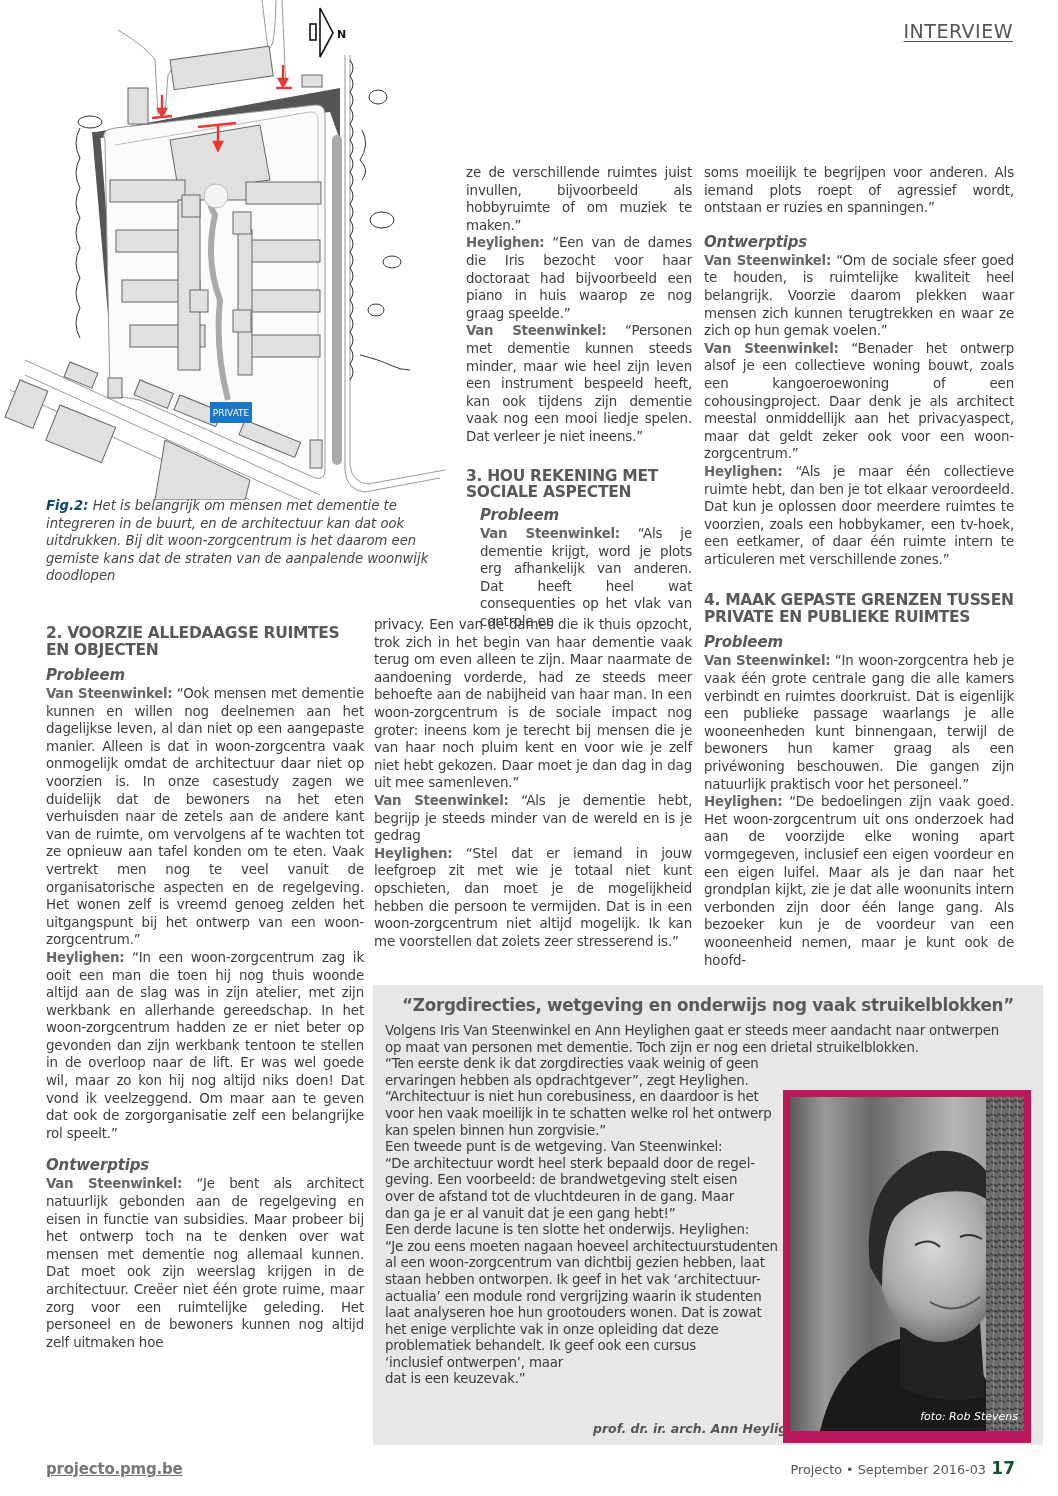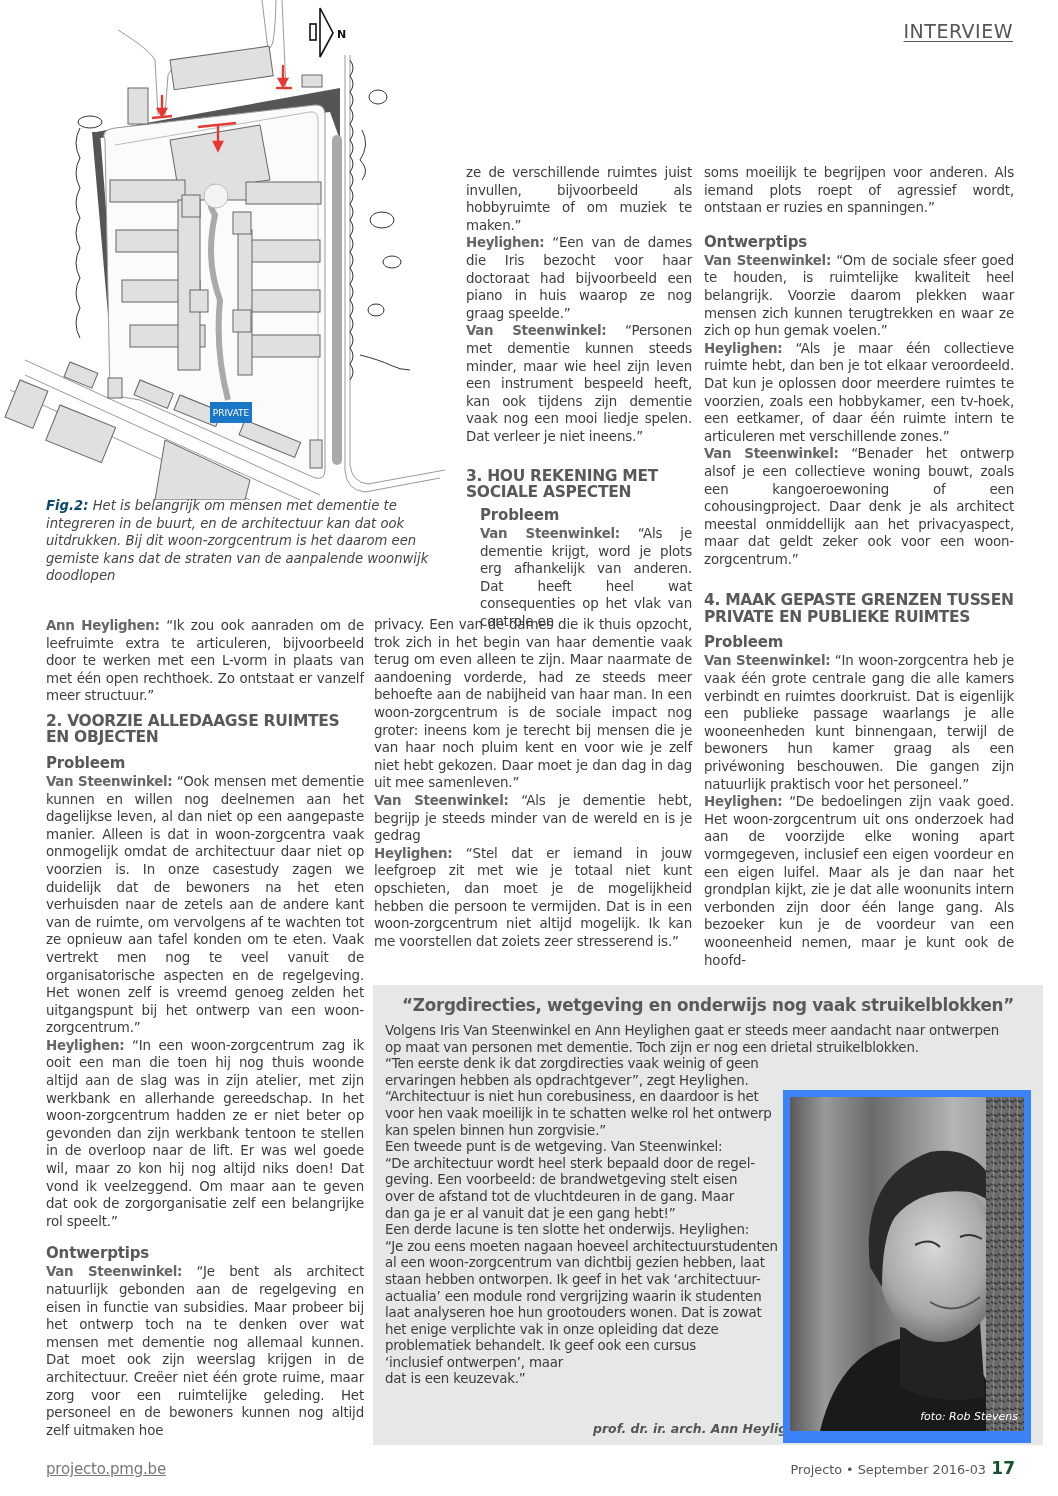--- a/index.html
+++ b/index.html
@@ -3,32 +3,32 @@
 <meta charset="utf-8">
 <style>
   html,body{margin:0;padding:0;background:#fff;}
   body{width:1058px;height:1496px;position:relative;overflow:hidden;font-family:"DejaVu Sans",sans-serif;color:#3a3a3a;}
   .abs{position:absolute;}
   .section-label{right:45px;top:20px;font-size:19px;letter-spacing:0.5px;color:#555;text-decoration:underline;text-underline-offset:3px;font-family:"DejaVu Sans",sans-serif;font-weight:normal;text-align:right;}
   .col{position:absolute;font-size:13.4px;line-height:17.6px;text-align:justify;color:#3c3c3c;letter-spacing:-0.15px;}
   .col p{margin:0;}
   .sp{font-weight:bold;color:#666;letter-spacing:-0.3px;}
   h2.sec{margin:14px 0 8px 0;font-size:15.5px;line-height:16.5px;font-weight:bold;color:#595959;letter-spacing:-0.3px;text-align:left;}
-  h3.sub{margin:8px 0 0 0;font-size:15px;line-height:19px;font-weight:bold;color:#595959;text-align:left;}
+  h3.sub{margin:8px 0 0 0;font-size:15px;line-height:19px;font-weight:bold;color:#595959;text-align:left;font-style:italic;}
   .caption{left:46px;top:497px;width:400px;font-size:13.2px;line-height:17.6px;font-style:italic;color:#444;}
   .caption b{font-style:italic;font-weight:bold;color:#0c4a6e;}
   .map{left:0;top:0;width:460px;height:500px;}
   .box{left:373px;top:985px;width:658px;height:460px;background:#e6e7e7;padding-left:12px;}
   .box-title{position:absolute;left:0;right:0;top:10px;text-align:center;font-weight:bold;font-size:16.8px;color:#5a5a5a;letter-spacing:-0.3px;}
   .box-text{position:absolute;left:12px;top:38px;font-size:13.4px;line-height:16.6px;color:#3c3c3c;white-space:pre-line;letter-spacing:-0.2px;}
   .box-sign{position:absolute;left:220px;top:436px;font-size:12.5px;font-weight:bold;font-style:italic;color:#555;}
-  .photo-frame{position:absolute;left:410px;top:105px;width:248px;height:353px;background:#3b82f6;}
+  .photo-frame{position:absolute;left:410px;top:105px;width:248px;height:353px;background:#be185d;}
   .photo{position:absolute;left:7px;top:7px;width:234px;height:334px;overflow:hidden;background:#777;}
   .photo-credit{position:absolute;right:6px;bottom:8px;font-size:11px;font-style:italic;color:#fff;}
-  .footer-url{left:46px;top:1460px;font-size:15px;color:#777;text-decoration:underline;font-weight:normal;letter-spacing:-0.2px;}
+  .footer-url{left:46px;top:1460px;font-size:15px;color:#777;text-decoration:underline;font-weight:bold;letter-spacing:-0.2px;}
   .footer-info{right:58px;top:1462px;font-size:12.8px;color:#555;}
   .footer-page{right:43px;top:1458px;font-size:17px;color:#14532d;font-weight:bold;}
 </style>
 </head>
 <body>
 
 <div class="abs section-label">INTERVIEW</div>
 
 <svg class="abs map" viewBox="0 0 460 500" xmlns="http://www.w3.org/2000/svg">
   <g fill="none" stroke="#999" stroke-width="1">
@@ -119,21 +119,20 @@
 
   <rect x="210" y="402" width="42" height="21" fill="#1a76c6"></rect>
   <text x="231" y="416" font-size="9" fill="#fff" text-anchor="middle" font-family="DejaVu Sans, sans-serif">PRIVATE</text>
 </svg>
 
 <div class="abs caption">
   <b>Fig.2:</b><span> Het is belangrijk om mensen met dementie te integreren in de buurt, en de architectuur kan dat ook uitdrukken. Bij dit woon-zorgcentrum is het daarom een gemiste kans dat de straten van de aanpalende woonwijk doodlopen</span>
 </div>
 
 <div class="col" style="left:46px;top:617px;width:318px;">
-  <p><span class="sp">Ann Heylighen:</span><span> “Ik zou ook aanraden om de leefruimte extra te articuleren, bijvoorbeeld door te werken met een L-vorm in plaats van met één open rechthoek. Zo ontstaat er vanzelf meer structuur.”</span></p>
   <h2 class="sec" style="margin-top:8px">2. VOORZIE ALLEDAAGSE RUIMTES EN OBJECTEN</h2>
   <h3 class="sub" style="margin-top:4px">Probleem</h3>
   <p><span class="sp">Van Steenwinkel:</span><span> “Ook mensen met dementie kunnen en willen nog deelnemen aan het dagelijkse leven, al dan niet op een aangepaste manier. Alleen is dat in woon-zorgcentra vaak onmogelijk omdat de architectuur daar niet op voorzien is. In onze casestudy zagen we duidelijk dat de bewoners na het eten verhuisden naar de zetels aan de andere kant van de ruimte, om vervolgens af te wachten tot ze opnieuw aan tafel konden om te eten. Vaak vertrekt men nog te veel vanuit de organisatorische aspecten en de regelgeving. Het wonen zelf is vreemd genoeg zelden het uitgangspunt bij het ontwerp van een woon-zorgcentrum.”</span></p>
   <p><span class="sp">Heylighen:</span><span> “In een woon-zorgcentrum zag ik ooit een man die toen hij nog thuis woonde altijd aan de slag was in zijn atelier, met zijn werkbank en allerhande gereedschap. In het woon-zorgcentrum hadden ze er niet beter op gevonden dan zijn werkbank tentoon te stellen in de overloop naar de lift. Er was wel goede wil, maar zo kon hij nog altijd niks doen! Dat vond ik veelzeggend. Om maar aan te geven dat ook de zorgorganisatie zelf een belangrijke rol speelt.”</span></p>
   <h3 class="sub" style="margin-top:14px">Ontwerptips</h3>
   <p><span class="sp">Van Steenwinkel:</span><span> “Je bent als architect natuurlijk gebonden aan de regelgeving en eisen in functie van subsidies. Maar probeer bij het ontwerp toch na te denken over wat mensen met dementie nog allemaal kunnen. Dat moet ook zijn weerslag krijgen in de architectuur. Creëer niet één grote ruime, maar zorg voor een ruimtelijke geleding. Het personeel en de bewoners kunnen nog altijd zelf uitmaken hoe</span></p>
 </div>
 
 <div class="col" style="left:466px;top:164px;width:226px;">
   <p><span>ze de verschillende ruimtes juist invullen, bijvoorbeeld als hobbyruimte of om muziek te maken.”</span></p>
@@ -148,22 +147,22 @@
 <div class="col" style="left:374px;top:616px;width:318px;">
   <p><span>privacy. Een van de dames die ik thuis opzocht, trok zich in het begin van haar dementie vaak terug om even alleen te zijn. Maar naarmate de aandoening vorderde, had ze steeds meer behoefte aan de nabijheid van haar man. In een woon-zorgcentrum is de sociale impact nog groter: ineens kom je terecht bij mensen die je van haar noch pluim kent en voor wie je zelf niet hebt gekozen. Daar moet je dan dag in dag uit mee samenleven.”</span></p>
   <p><span class="sp">Van Steenwinkel:</span><span> “Als je dementie hebt, begrijp je steeds minder van de wereld en is je gedrag</span></p>
   <p><span class="sp">Heylighen:</span><span> “Stel dat er iemand in jouw leefgroep zit met wie je totaal niet kunt opschieten, dan moet je de mogelijkheid hebben die persoon te vermijden. Dat is in een woon-zorgcentrum niet altijd mogelijk. Ik kan me voorstellen dat zoiets zeer stresserend is.”</span></p>
 </div>
 
 <div class="col" style="left:704px;top:164px;width:310px;">
   <p><span>soms moeilijk te begrijpen voor anderen. Als iemand plots roept of agressief wordt, ontstaan er ruzies en spanningen.”</span></p>
   <h3 class="sub" style="margin-top:16px">Ontwerptips</h3>
   <p><span class="sp">Van Steenwinkel:</span><span> “Om de sociale sfeer goed te houden, is ruimtelijke kwaliteit heel belangrijk. Voorzie daarom plekken waar mensen zich kunnen terugtrekken en waar ze zich op hun gemak voelen.”</span></p>
+  <p><span class="sp">Van Steenwinkel:</span><span> “Benader het ontwerp alsof je een collectieve woning bouwt, zoals een kangoeroewoning of een cohousingproject. Daar denk je als architect meestal onmiddellijk aan het privacyaspect, maar dat geldt zeker ook voor een woon-zorgcentrum.”</span></p>
   <p><span class="sp">Heylighen:</span><span> “Als je maar één collectieve ruimte hebt, dan ben je tot elkaar veroordeeld. Dat kun je oplossen door meerdere ruimtes te voorzien, zoals een hobbykamer, een tv-hoek, een eetkamer, of daar één ruimte intern te articuleren met verschillende zones.”</span></p>
-  <p><span class="sp">Van Steenwinkel:</span><span> “Benader het ontwerp alsof je een collectieve woning bouwt, zoals een kangoeroewoning of een cohousingproject. Daar denk je als architect meestal onmiddellijk aan het privacyaspect, maar dat geldt zeker ook voor een woon-zorgcentrum.”</span></p>
   <h2 class="sec" style="margin-top:24px">4. MAAK GEPASTE GRENZEN TUSSEN PRIVATE EN PUBLIEKE RUIMTES</h2>
   <h3 class="sub" style="margin-top:4px">Probleem</h3>
   <p><span class="sp">Van Steenwinkel:</span><span> “In woon-zorgcentra heb je vaak één grote centrale gang die alle kamers verbindt en ruimtes doorkruist. Dat is eigenlijk een publieke passage waarlangs je alle wooneenheden kunt binnengaan, terwijl de bewoners hun kamer graag als een privéwoning beschouwen. Die gangen zijn natuurlijk praktisch voor het personeel.”</span></p>
   <p><span class="sp">Heylighen:</span><span> “De bedoelingen zijn vaak goed. Het woon-zorgcentrum uit ons onderzoek had aan de voorzijde elke woning apart vormgegeven, inclusief een eigen voordeur en een eigen luifel. Maar als je dan naar het grondplan kijkt, zie je dat alle woonunits intern verbonden zijn door één lange gang. Als bezoeker kun je de voordeur van een wooneenheid nemen, maar je kunt ook de hoofd-</span></p>
 </div>
 
 <div class="abs box">
   <div class="box-title">“Zorgdirecties, wetgeving en onderwijs nog vaak struikelblokken”</div>
   <div class="box-text">Volgens Iris Van Steenwinkel en Ann Heylighen gaat er steeds meer aandacht naar ontwerpen
 op maat van personen met dementie. Toch zijn er nog een drietal struikelblokken.

